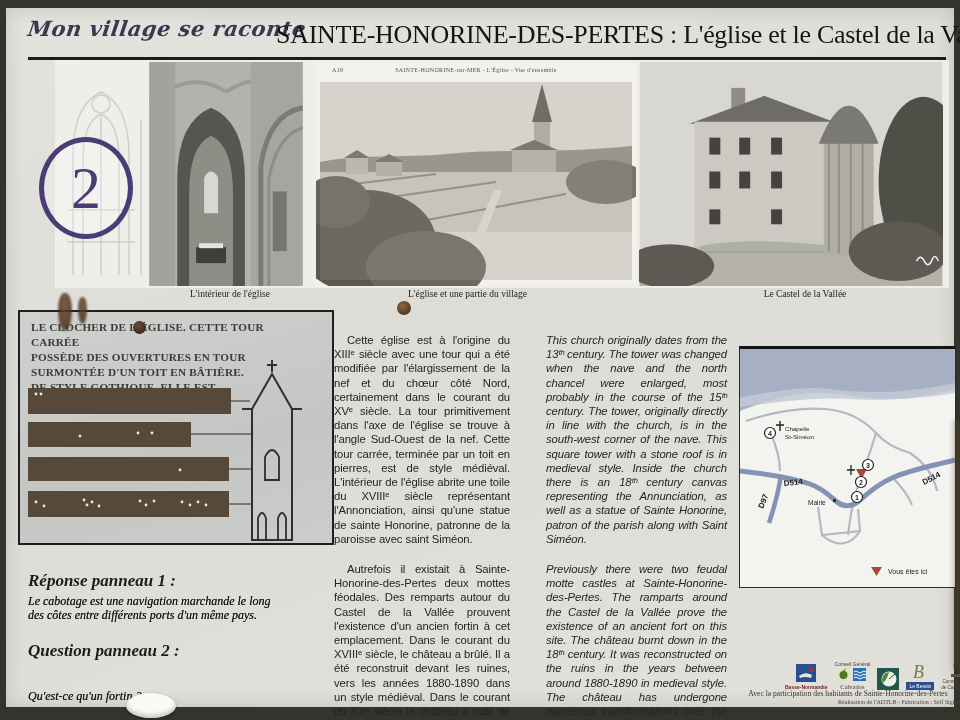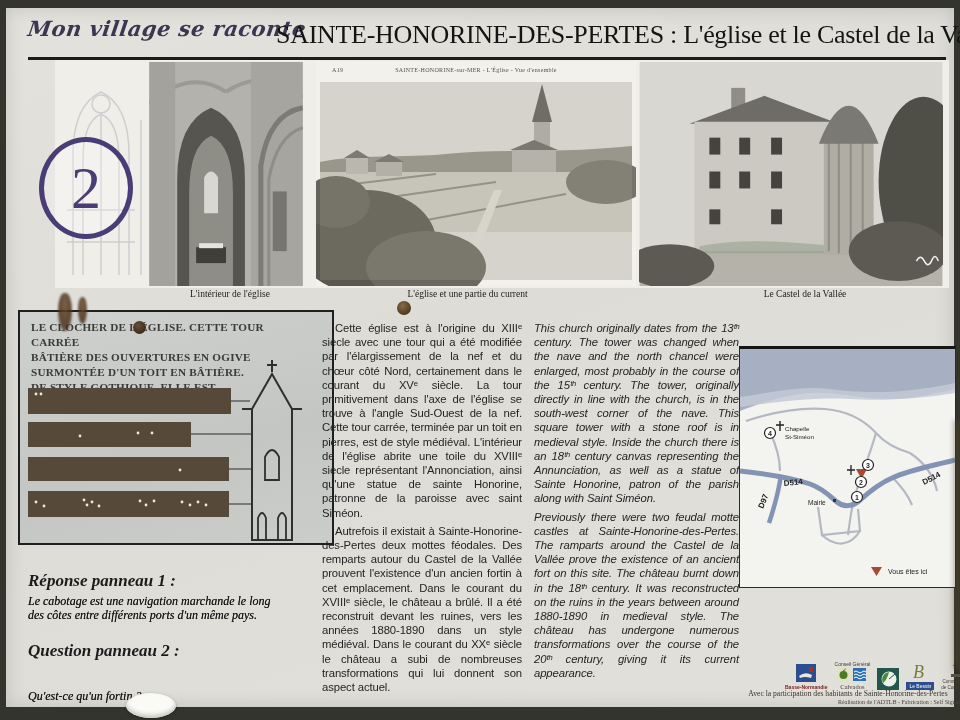--- a/index.html
+++ b/index.html
@@ -63,21 +63,21 @@
     font-weight:bold;font-style:italic;font-size:17px;color:#1b1b1b;
   }
   .qa-text{
     position:absolute;left:22px;width:282px;font-family:"Liberation Serif",serif;
     font-style:italic;font-size:12px;line-height:14px;color:#161616;
     text-shadow:0 0 .6px #333;
   }
   
   .col{position:absolute;top:309px;text-align:justify;color:#242424;
     font-size:11.3px;line-height:14.2px;letter-spacing:-.1px;}
-  .col p{margin:4px;}
+  .col p{margin:16px;}
   .col-fr{left:312px;width:208px;}
   .col-fr p{text-indent:13px;}
   .col-en{left:524px;width:213px;font-style:italic;}
   
   .map-box{
     position:absolute;left:733px;top:338px;width:215px;height:238px;
     background:#f3f3f0;border:1px solid #2a2a2a;border-top:3px solid #151515;box-sizing:content-box;
   }
   
   .logos{position:absolute;left:779px;top:642px;width:174px;height:40px;
@@ -197,27 +197,27 @@
       <ellipse cx="30" cy="205" rx="45" ry="22" fill="#5c5a52"></ellipse>
       <path d="M278,200 q4,-8 8,0 q4,8 8,-2 q3,-6 6,2" stroke="#f0efe9" stroke-width="1.5" fill="none"></path>
     </svg>
   </div>
 
   <div class="badge">
     <span>2</span>
   </div>
 
   <div class="caption" style="left:144px;width:160px;">L'intérieur de l'église</div>
-  <div class="caption" style="left:314px;width:295px;">L'église et une partie du current</div>
+  <div class="caption" style="left:314px;width:295px;">L'église et une partie du village</div>
   <div class="caption" style="left:679px;width:240px;">Le Castel de la Vallée</div>
 
   <div class="plaque">
     <div class="plaque-text">
       <div>LE CLOCHER DE L'ÉGLISE. CETTE TOUR CARRÉE</div>
-      <div>BÂTIÈRE DES OUVERTURES EN OGIVE</div>
+      <div>POSSÈDE DES OUVERTURES EN TOUR</div>
       <div>SURMONTÉE D'UN TOIT EN BÂTIÈRE.</div>
       <div>DE STYLE GOTHIQUE. ELLE EST</div>
     </div>
     <svg class="plaque-art" viewBox="0 0 284 231">
       <g fill="#57493a">
         <rect x="8" y="76" width="203" height="26"></rect>
         <rect x="8" y="110" width="163" height="25"></rect>
         <rect x="8" y="145" width="201" height="24"></rect>
         <rect x="8" y="179" width="201" height="26"></rect>
       </g>

